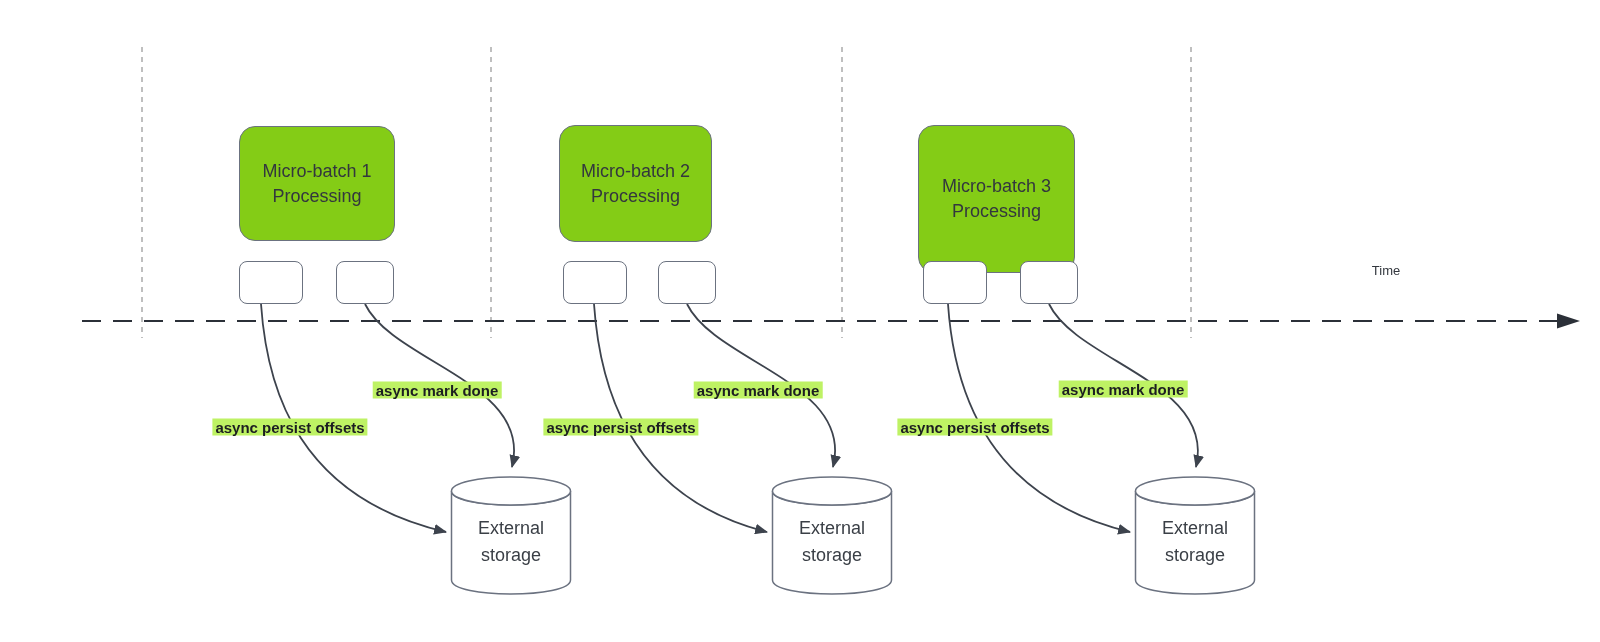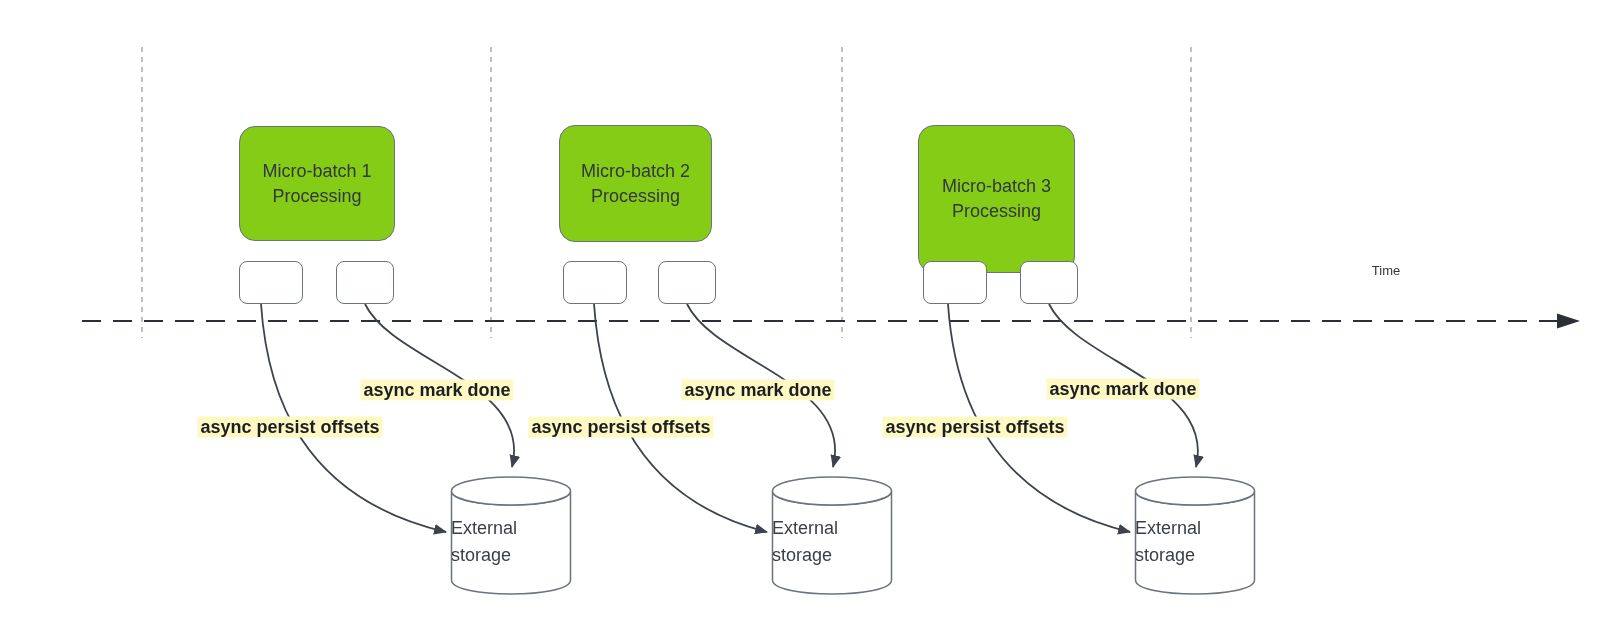--- a/index.html
+++ b/index.html
@@ -34,32 +34,32 @@
     box-sizing: border-box;
     background: #ffffff;
     border: 1.5px solid #6b7280;
     border-radius: 8px;
     width: 64px;
     height: 43px;
   }
   .flow-label {
     position: absolute;
     transform: translate(-50%, -50%);
-    font-size: 18px;
+    font-size: 15px;
     font-weight: bold;
     color: #1c1e21;
-    background: #fef9c3;
+    background: #bef264;
     padding: 0 3px;
     white-space: nowrap;
   }
   .storage-label {
     position: absolute;
     width: 120px;
     transform: translateX(-50%);
-    text-align: left;
+    text-align: center;
     font-size: 18px;
     line-height: 27px;
     color: #3a3f46;
   }
   .time-label {
     position: absolute;
     transform: translate(-50%, -50%);
     font-size: 13px;
     color: #33373e;
     white-space: nowrap;

